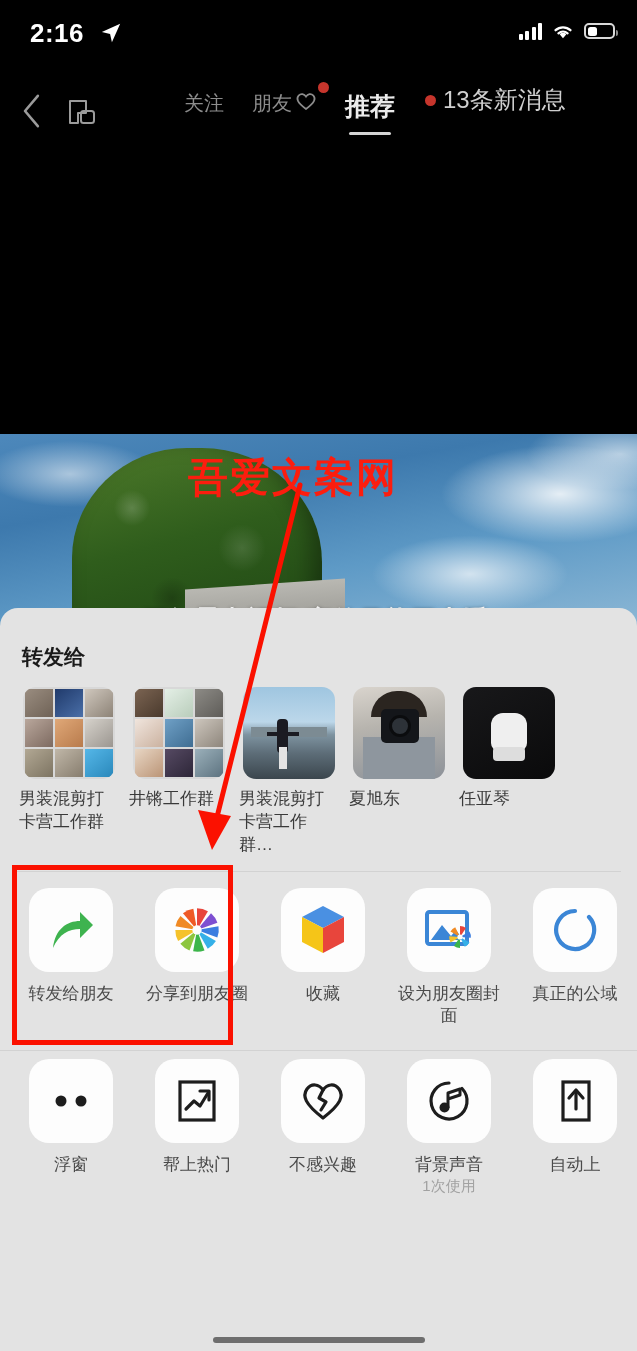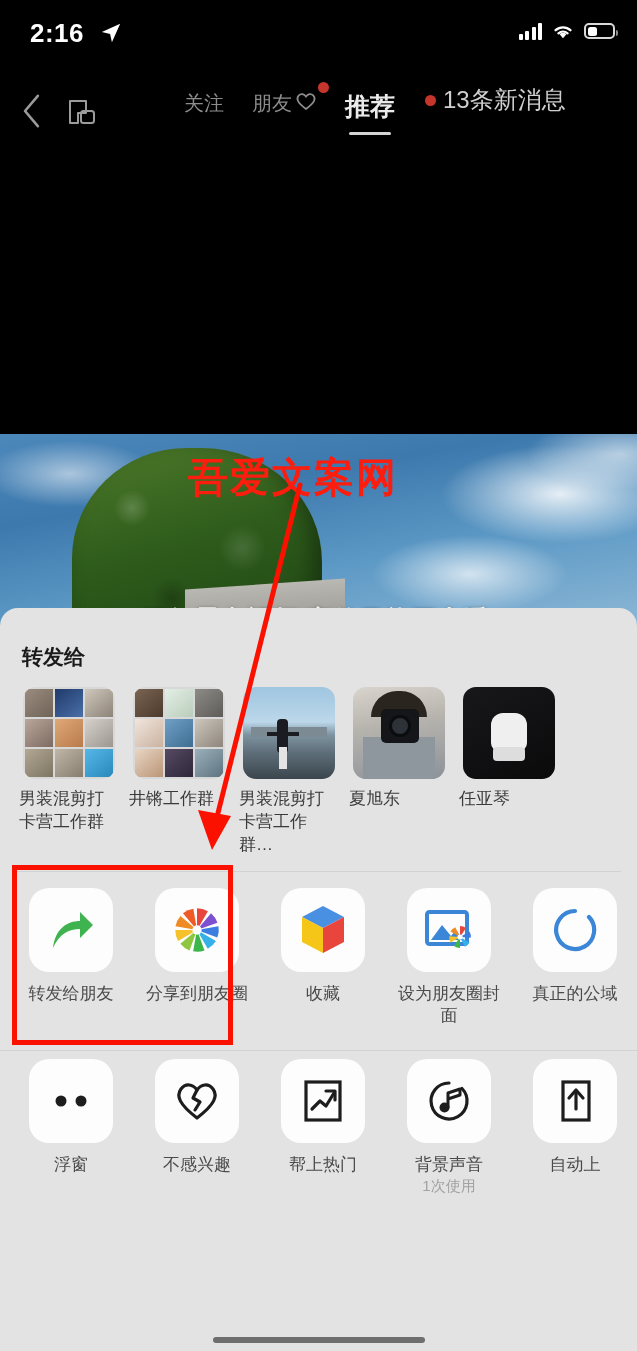--- a/index.html
+++ b/index.html
@@ -326,39 +326,39 @@
           <svg width="48" height="24" viewBox="0 0 48 24">
             <circle cx="14" cy="12" r="5.5" fill="#1d1d1d"></circle>
             <circle cx="34" cy="12" r="5.5" fill="#1d1d1d"></circle>
           </svg>
         </div>
         <div class="clabel">浮窗</div>
       </div>
 
       <div class="cell">
         <div class="tile">
-          <svg width="48" height="44" viewBox="0 0 48 44">
-            <path d="M24 39 C6 25 3 17 8 10 C12.5 4 20 5 24 11 C28 5 35.5 4 40 10 C45 17 42 25 24 39 Z" stroke="#1d1d1d" stroke-width="3.2" fill="none" stroke-linejoin="round"></path>
-            <path d="M24 11 L20 19 L27 23 L22 31" stroke="#1d1d1d" stroke-width="3.2" fill="none" stroke-linecap="round" stroke-linejoin="round"></path>
-          </svg>
-        </div>
-        <div class="clabel">不感兴趣</div>
-      </div>
-
-      <div class="cell">
-        <div class="tile">
           <svg width="44" height="46" viewBox="0 0 44 46">
             <rect x="5" y="4" width="34" height="38" fill="none" stroke="#1d1d1d" stroke-width="3.2"></rect>
             <path d="M11 31 L19 23 L25 28 L33 15" stroke="#1d1d1d" stroke-width="3.2" fill="none" stroke-linecap="round" stroke-linejoin="round"></path>
             <path d="M25 13 L34 13 L34 22" stroke="#1d1d1d" stroke-width="3.2" fill="none" stroke-linecap="round" stroke-linejoin="round"></path>
           </svg>
         </div>
         <div class="clabel">帮上热门</div>
       </div>
 
+      <div class="cell">
+        <div class="tile">
+          <svg width="48" height="44" viewBox="0 0 48 44">
+            <path d="M24 39 C6 25 3 17 8 10 C12.5 4 20 5 24 11 C28 5 35.5 4 40 10 C45 17 42 25 24 39 Z" stroke="#1d1d1d" stroke-width="3.2" fill="none" stroke-linejoin="round"></path>
+            <path d="M24 11 L20 19 L27 23 L22 31" stroke="#1d1d1d" stroke-width="3.2" fill="none" stroke-linecap="round" stroke-linejoin="round"></path>
+          </svg>
+        </div>
+        <div class="clabel">不感兴趣</div>
+      </div>
+
 
       <div class="cell">
         <div class="tile">
           <svg width="46" height="46" viewBox="0 0 46 46">
             <path d="M23 5 a18 18 0 1 0 13 5.5" stroke="#1d1d1d" stroke-width="3.2" fill="none" stroke-linecap="round"></path>
             <path d="M22 30 L22 15 L34 11 L34 17 L22 21" stroke="#1d1d1d" stroke-width="3" fill="none" stroke-linejoin="round"></path>
             <circle cx="18.5" cy="29.5" r="5" fill="#1d1d1d"></circle>
           </svg>
         </div>
         <div class="clabel">背景声音</div>

